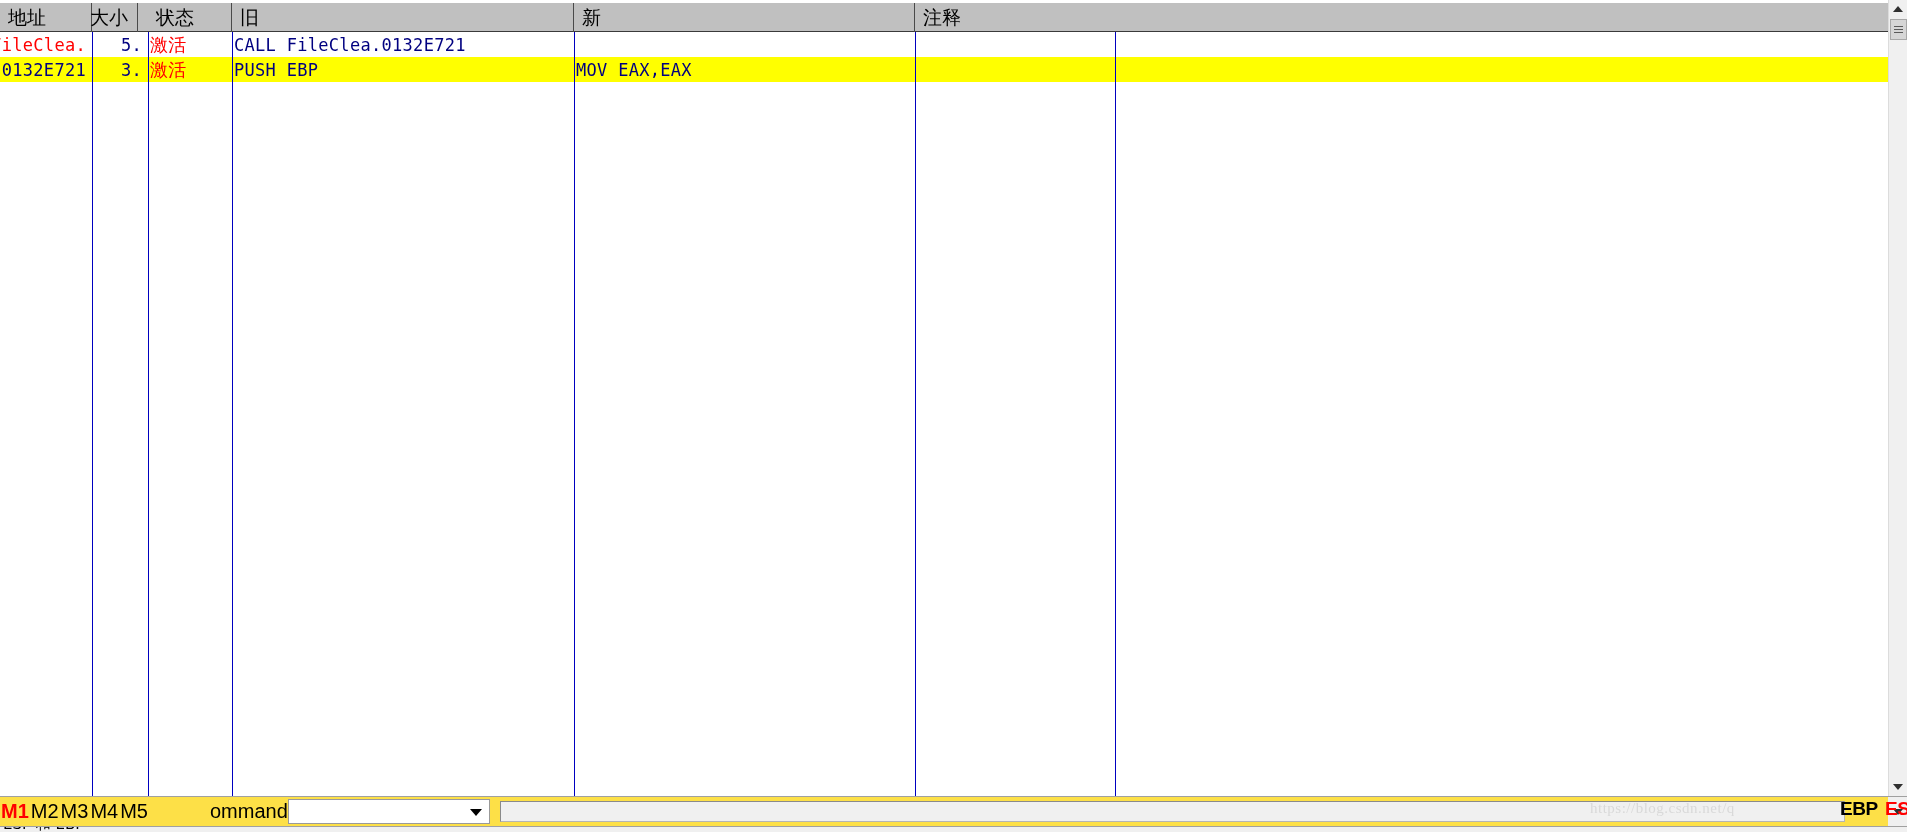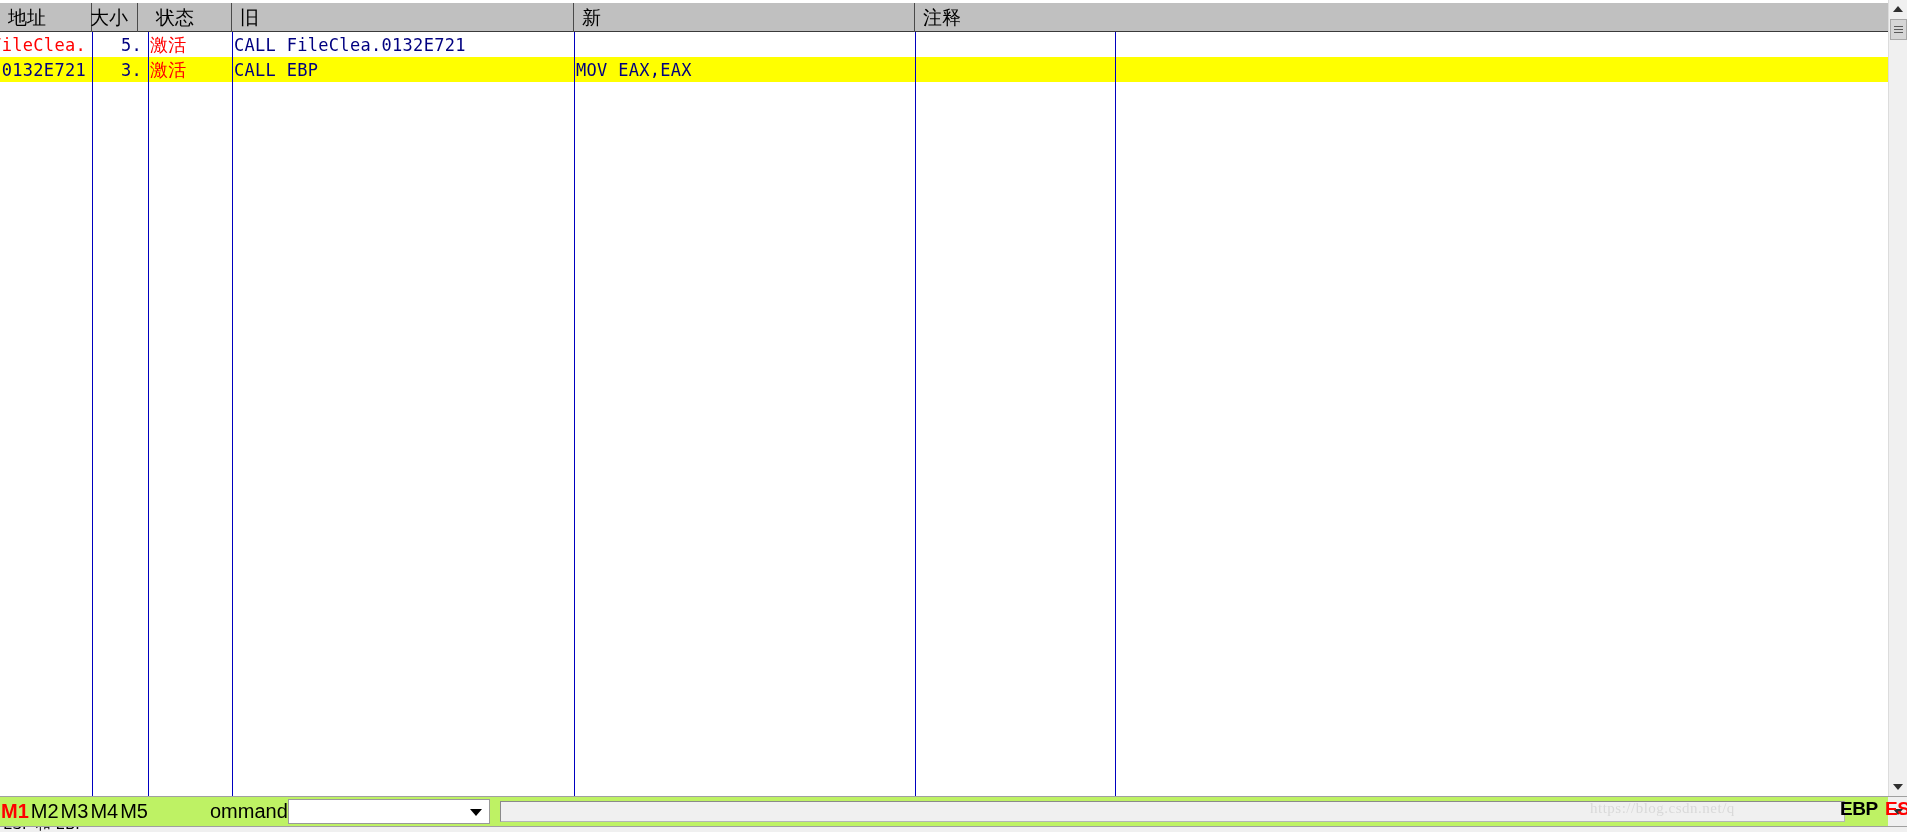--- a/index.html
+++ b/index.html
@@ -162,21 +162,21 @@
     margin: 2px 0;
   }
 
   
   .bottom-bar {
     position: absolute;
     left: 0;
     top: 796px;
     width: 1907px;
     height: 30px;
-    background: #bef264;
+    background: #fde047;
     border-top: 1px solid #a0a0a0;
     box-sizing: border-box;
   }
 
   .mbtns {
     position: absolute;
     left: 0;
     top: 0;
     height: 29px;
     display: flex;
@@ -358,21 +358,21 @@
       <div class="cell num c-navy" style="left:92px;width:56px;">5.</div>
       <div class="cell cjk txt c-red" style="left:150px;width:82px;">激活</div>
       <div class="cell txt c-navy" style="left:234px;width:340px;">CALL FileClea.0132E721</div>
       <div class="cell txt c-navy" style="left:1117px;width:771px;"></div>
     </div>
 
     <div class="row r1">
       <div class="cell num c-navy" style="left:0;width:92px;">0132E721</div>
       <div class="cell num c-navy" style="left:92px;width:56px;">3.</div>
       <div class="cell cjk txt c-red" style="left:150px;width:82px;">激活</div>
-      <div class="cell txt c-navy" style="left:234px;width:340px;">CALL EBP</div>
+      <div class="cell txt c-navy" style="left:234px;width:340px;">PUSH EBP</div>
       <div class="cell txt c-navy" style="left:576px;width:339px;">MOV EAX,EAX</div>
       <div class="cell txt c-navy" style="left:1117px;width:771px;"></div>
     </div>
 
     <div class="vline" style="left:92px;"></div>
     <div class="vline" style="left:148px;"></div>
     <div class="vline" style="left:232px;"></div>
     <div class="vline" style="left:574px;"></div>
     <div class="vline" style="left:915px;"></div>
     <div class="vline" style="left:1115px;"></div>

